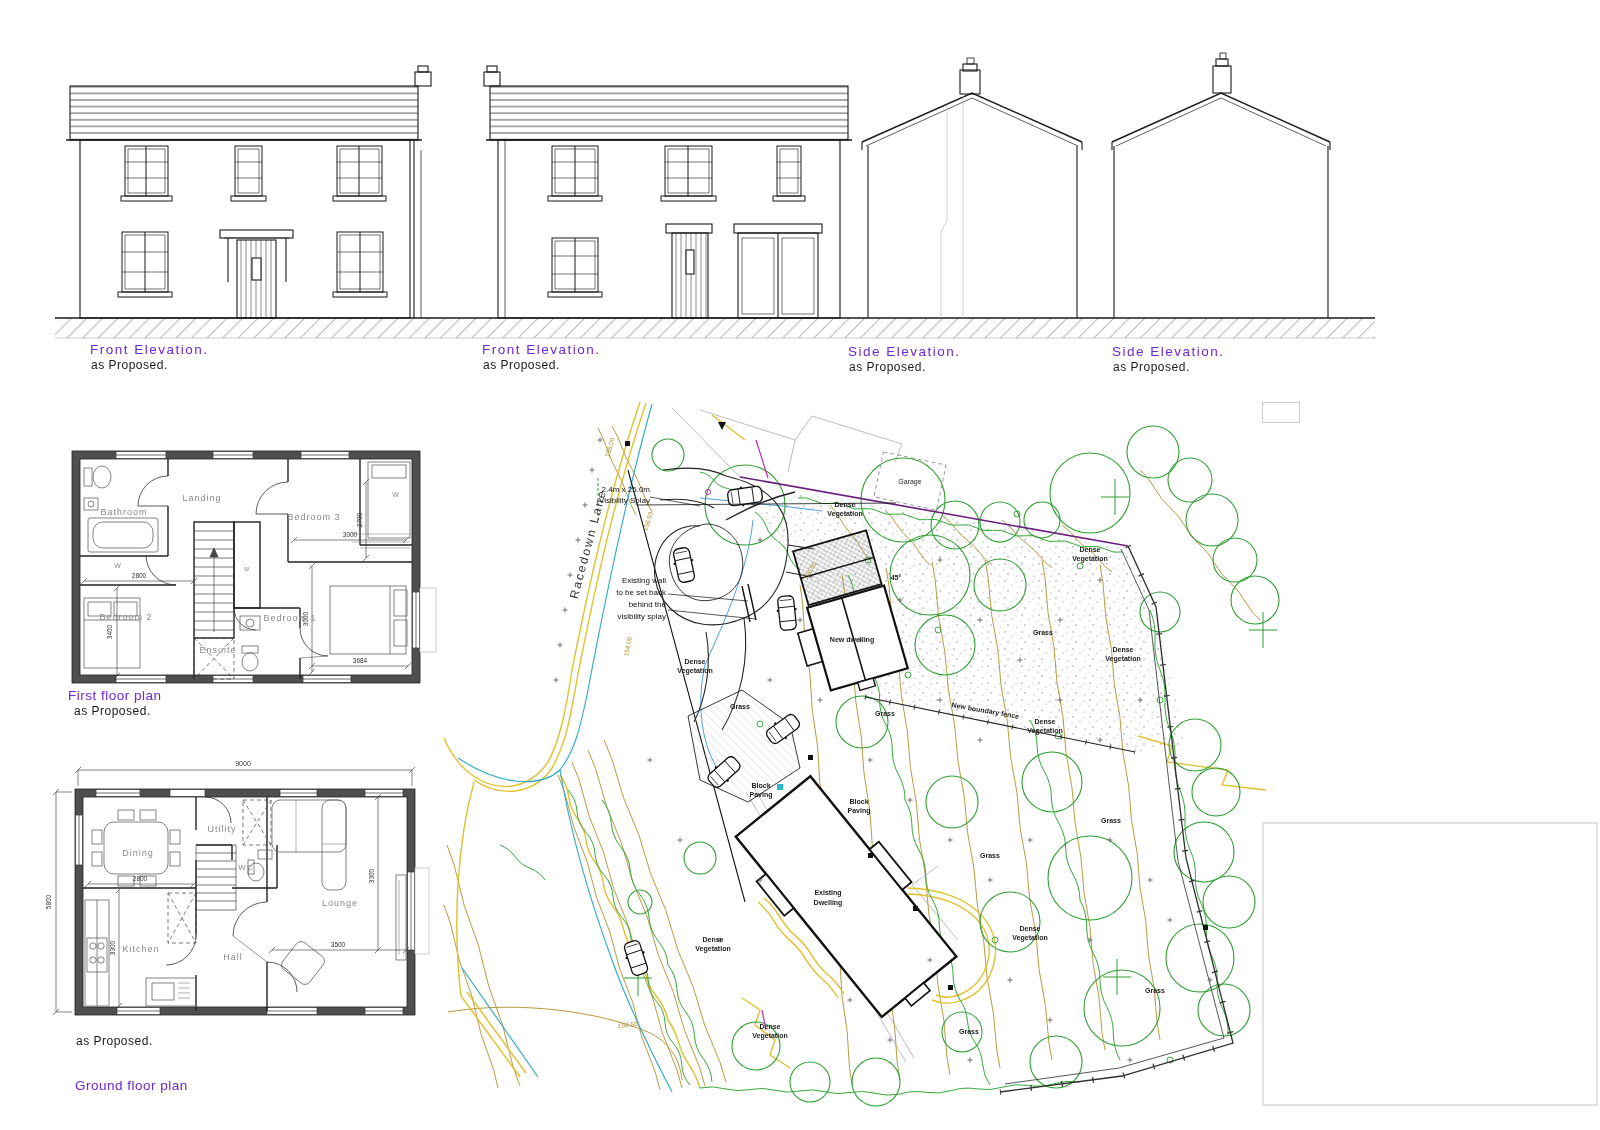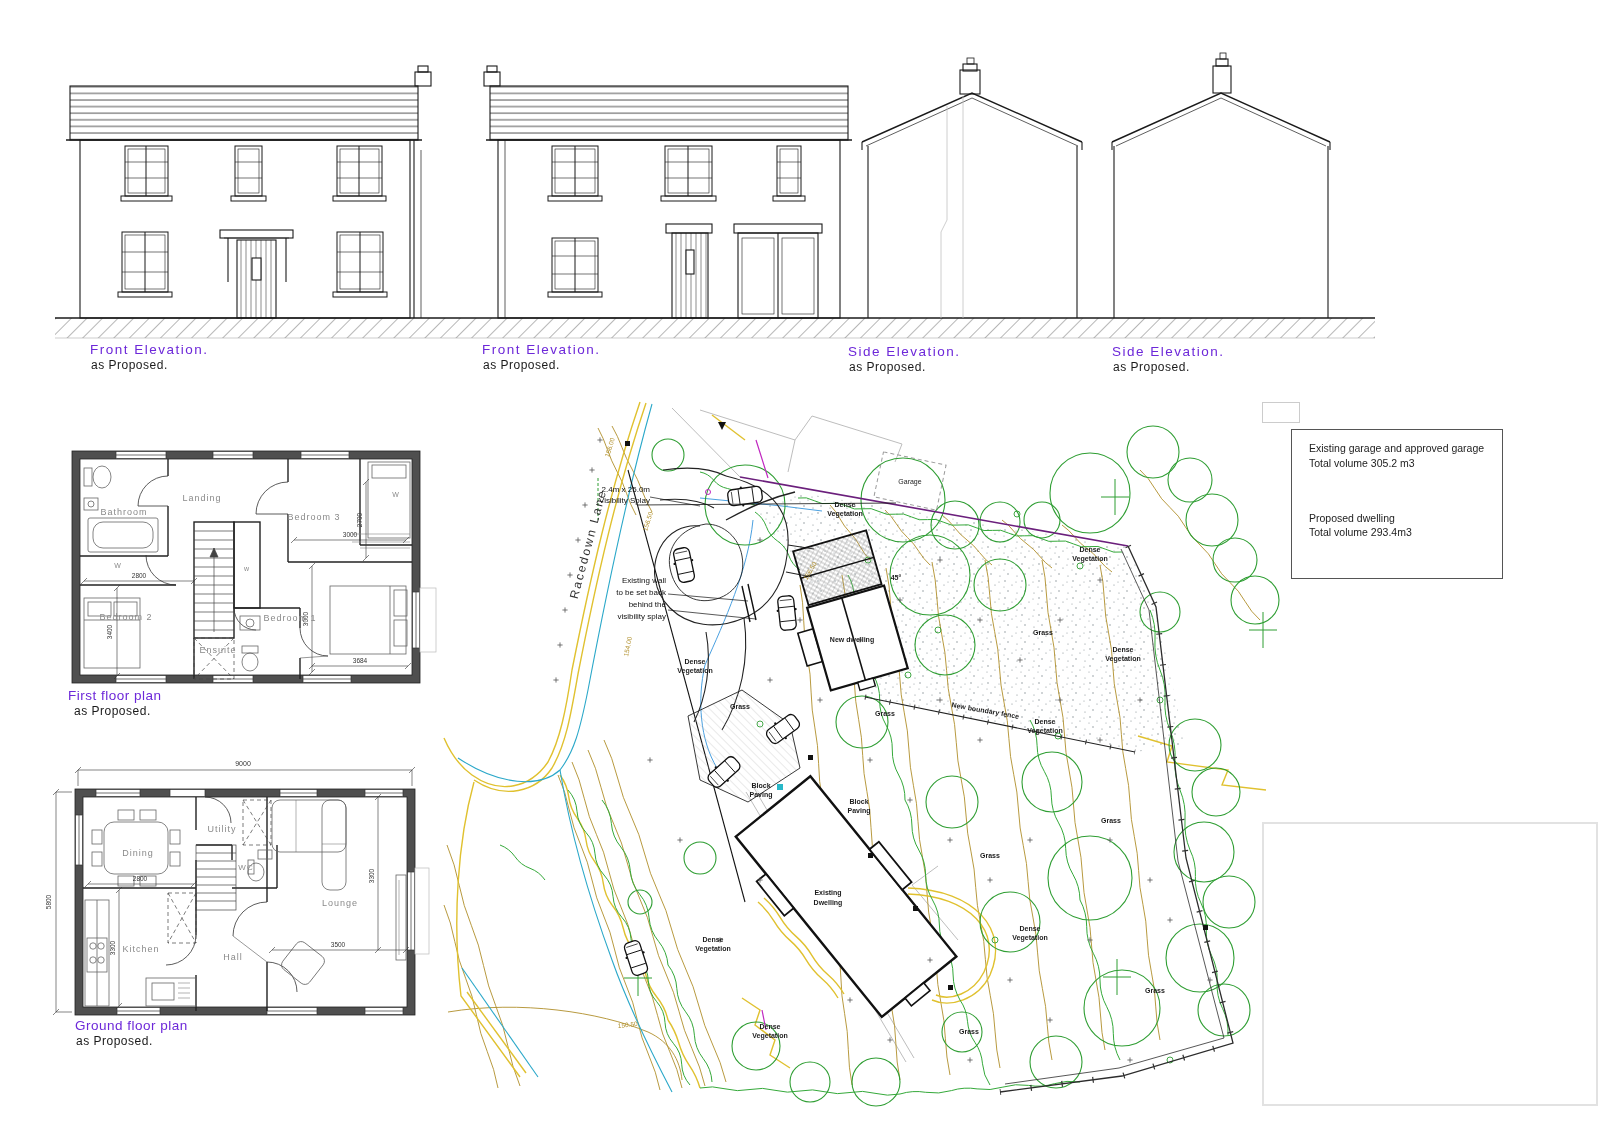--- a/index.html
+++ b/index.html
@@ -794,26 +794,20 @@
 <div class="title" style="left:90px;top:342px">Front  Elevation.</div>
 <div class="subtitle" style="left:91px;top:358px">as  Proposed.</div>
 <div class="title" style="left:482px;top:342px">Front  Elevation.</div>
 <div class="subtitle" style="left:483px;top:358px">as  Proposed.</div>
 <div class="title" style="left:848px;top:344px">Side  Elevation.</div>
 <div class="subtitle" style="left:849px;top:360px">as  Proposed.</div>
 <div class="title" style="left:1112px;top:344px">Side  Elevation.</div>
 <div class="subtitle" style="left:1113px;top:360px">as  Proposed.</div>
 <div class="title" style="left:68px;top:688px;letter-spacing:0.5px">First floor plan</div>
 <div class="subtitle" style="left:74px;top:704px">as  Proposed.</div>
-<div class="title" style="left:75px;top:1018px;letter-spacing:0.5px">Ground floor plan</div>
+<div class="title" style="left:75px;top:1078px;letter-spacing:0.5px">Ground floor plan</div>
 <div class="subtitle" style="left:76px;top:1034px">as  Proposed.</div>
 
 <div class="mini-rect"></div>
-<div class="notes-box">
-  <div style="top:12px">Existing garage and approved garage</div>
-  <div style="top:27px">Total volume  305.2 m3</div>
-  <div style="top:82px">Proposed dwelling</div>
-  <div style="top:96px">Total volume 293.4m3</div>
+
+<div class="empty-box"></div>
+
 </div>
 
-<div class="empty-box"></div>
-
-</div>
-
 </body></html>

